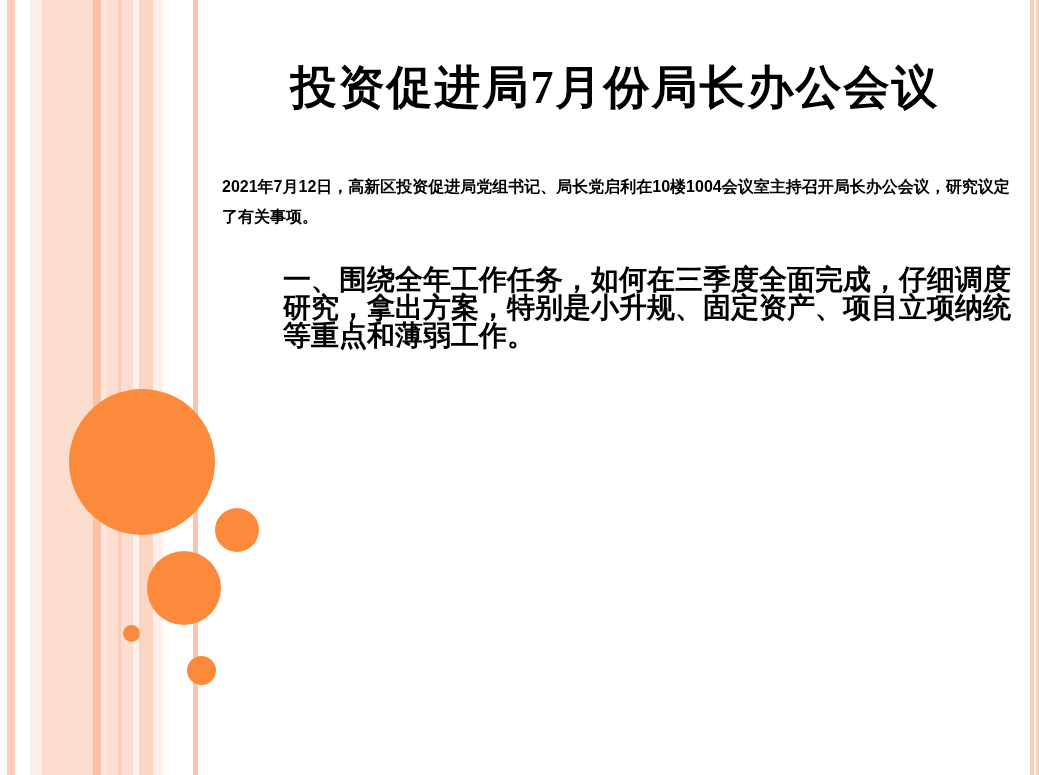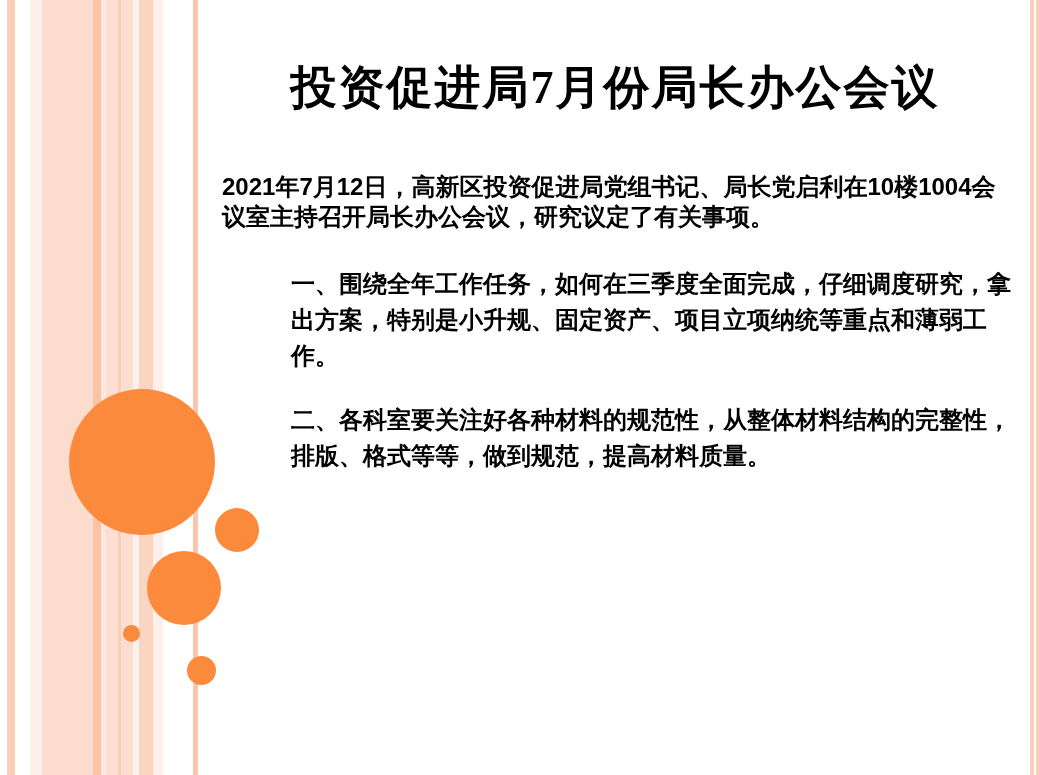--- a/index.html
+++ b/index.html
@@ -54,29 +54,29 @@
     font-family: "Liberation Serif", "DejaVu Serif", serif;
     font-weight: 700;
     font-size: 46px;
     letter-spacing: 2px;
     line-height: 1.3;
   }
   .intro {
     position: absolute;
     left: 222px; top: 172px; width: 790px;
     font-weight: 700;
-    font-size: 24px;
+    font-size: 16px;
     line-height: 30px;
   }
   .point {
     position: absolute;
-    left: 291px; width: 730px;
+    left: 283px; width: 730px;
     font-weight: 700;
-    font-size: 24px;
-    line-height: 36px;
+    font-size: 28px;
+    line-height: 28px;
   }
   .p1 { top: 266px; }
   .p2 { top: 402px; }
   .p3 { top: 497px; }
 </style>
 </head>
 <body>
 
 <div class="slide">
 
@@ -100,15 +100,14 @@
   <div class="circle c2"></div>
   <div class="circle c3"></div>
   <div class="circle c4"></div>
   <div class="circle c5"></div>
 
   <h1 class="title">投资促进局7月份局长办公会议</h1>
 
   <p class="intro">2021年7月12日，高新区投资促进局党组书记、局长党启利在10楼1004会议室主持召开局长办公会议，研究议定了有关事项。</p>
 
   <p class="point p1">一、围绕全年工作任务，如何在三季度全面完成，仔细调度研究，拿出方案，特别是小升规、固定资产、项目立项纳统等重点和薄弱工作。</p>
-  <p class="point p2">二、各科室要关注好各种材料的规范性，从整体材料结构的完整性，排版、格式等等，做到规范，提高材料质量。</p>
 
 </div>
 
 </body></html>

